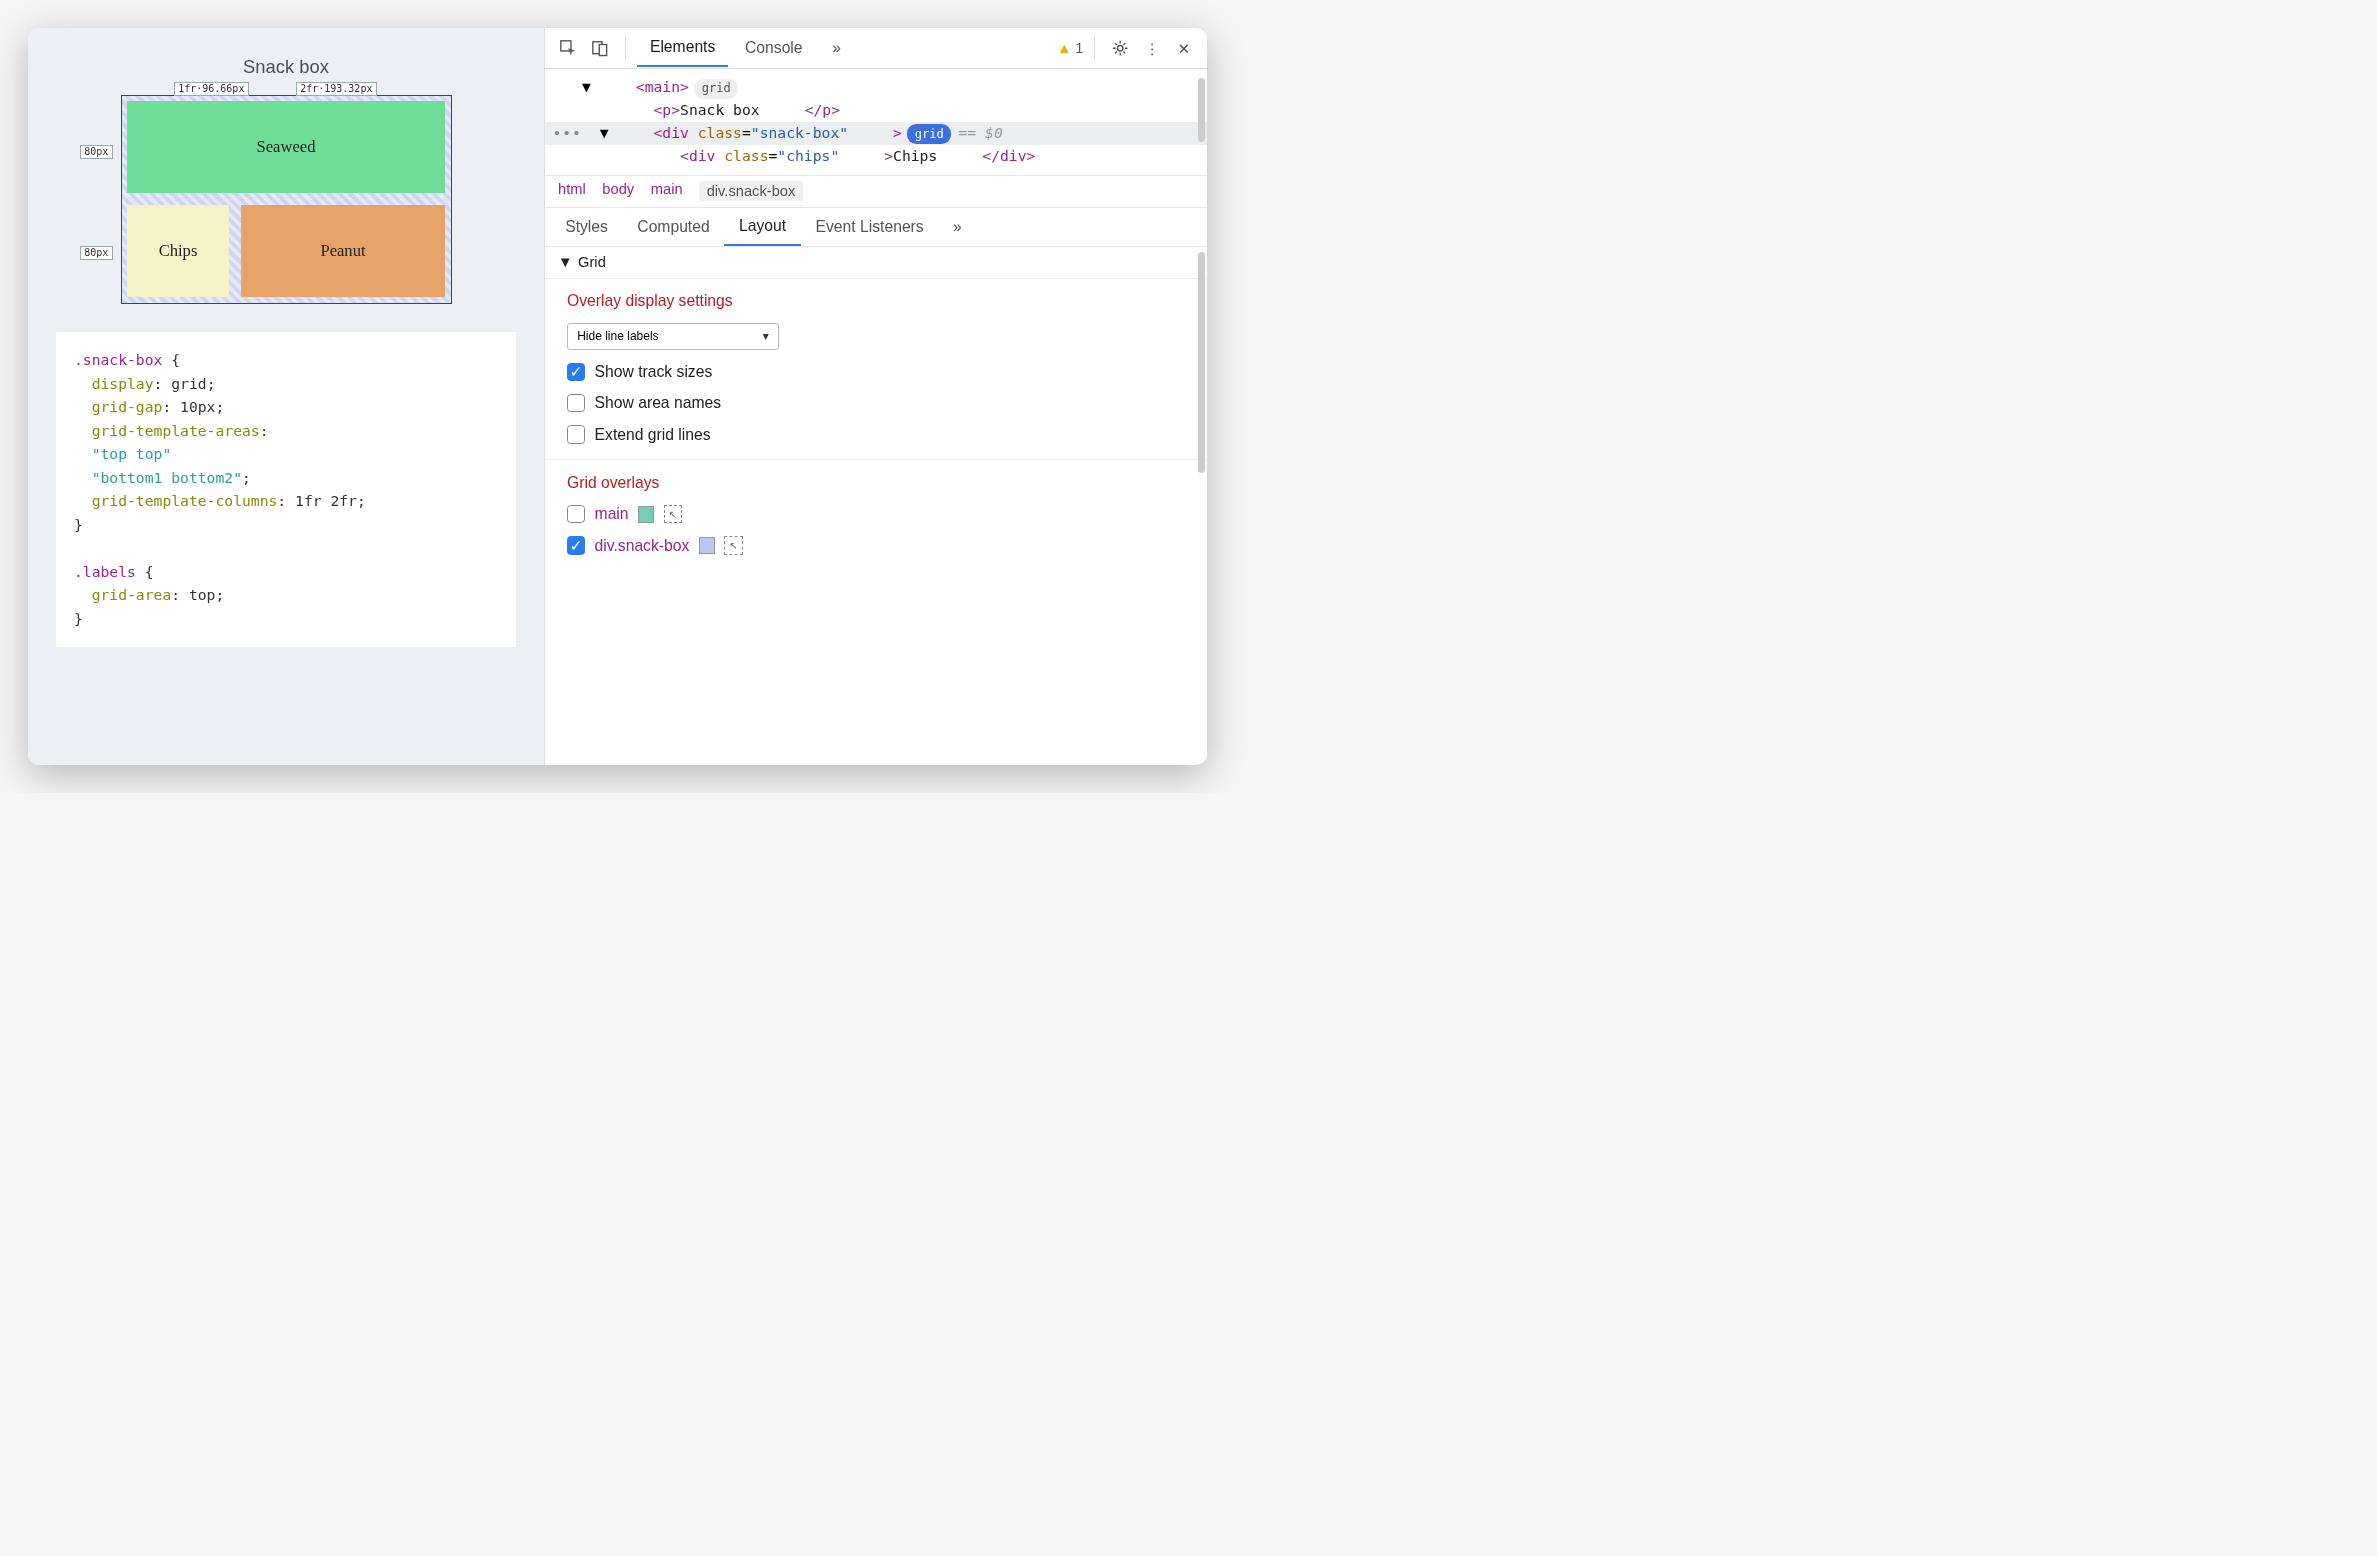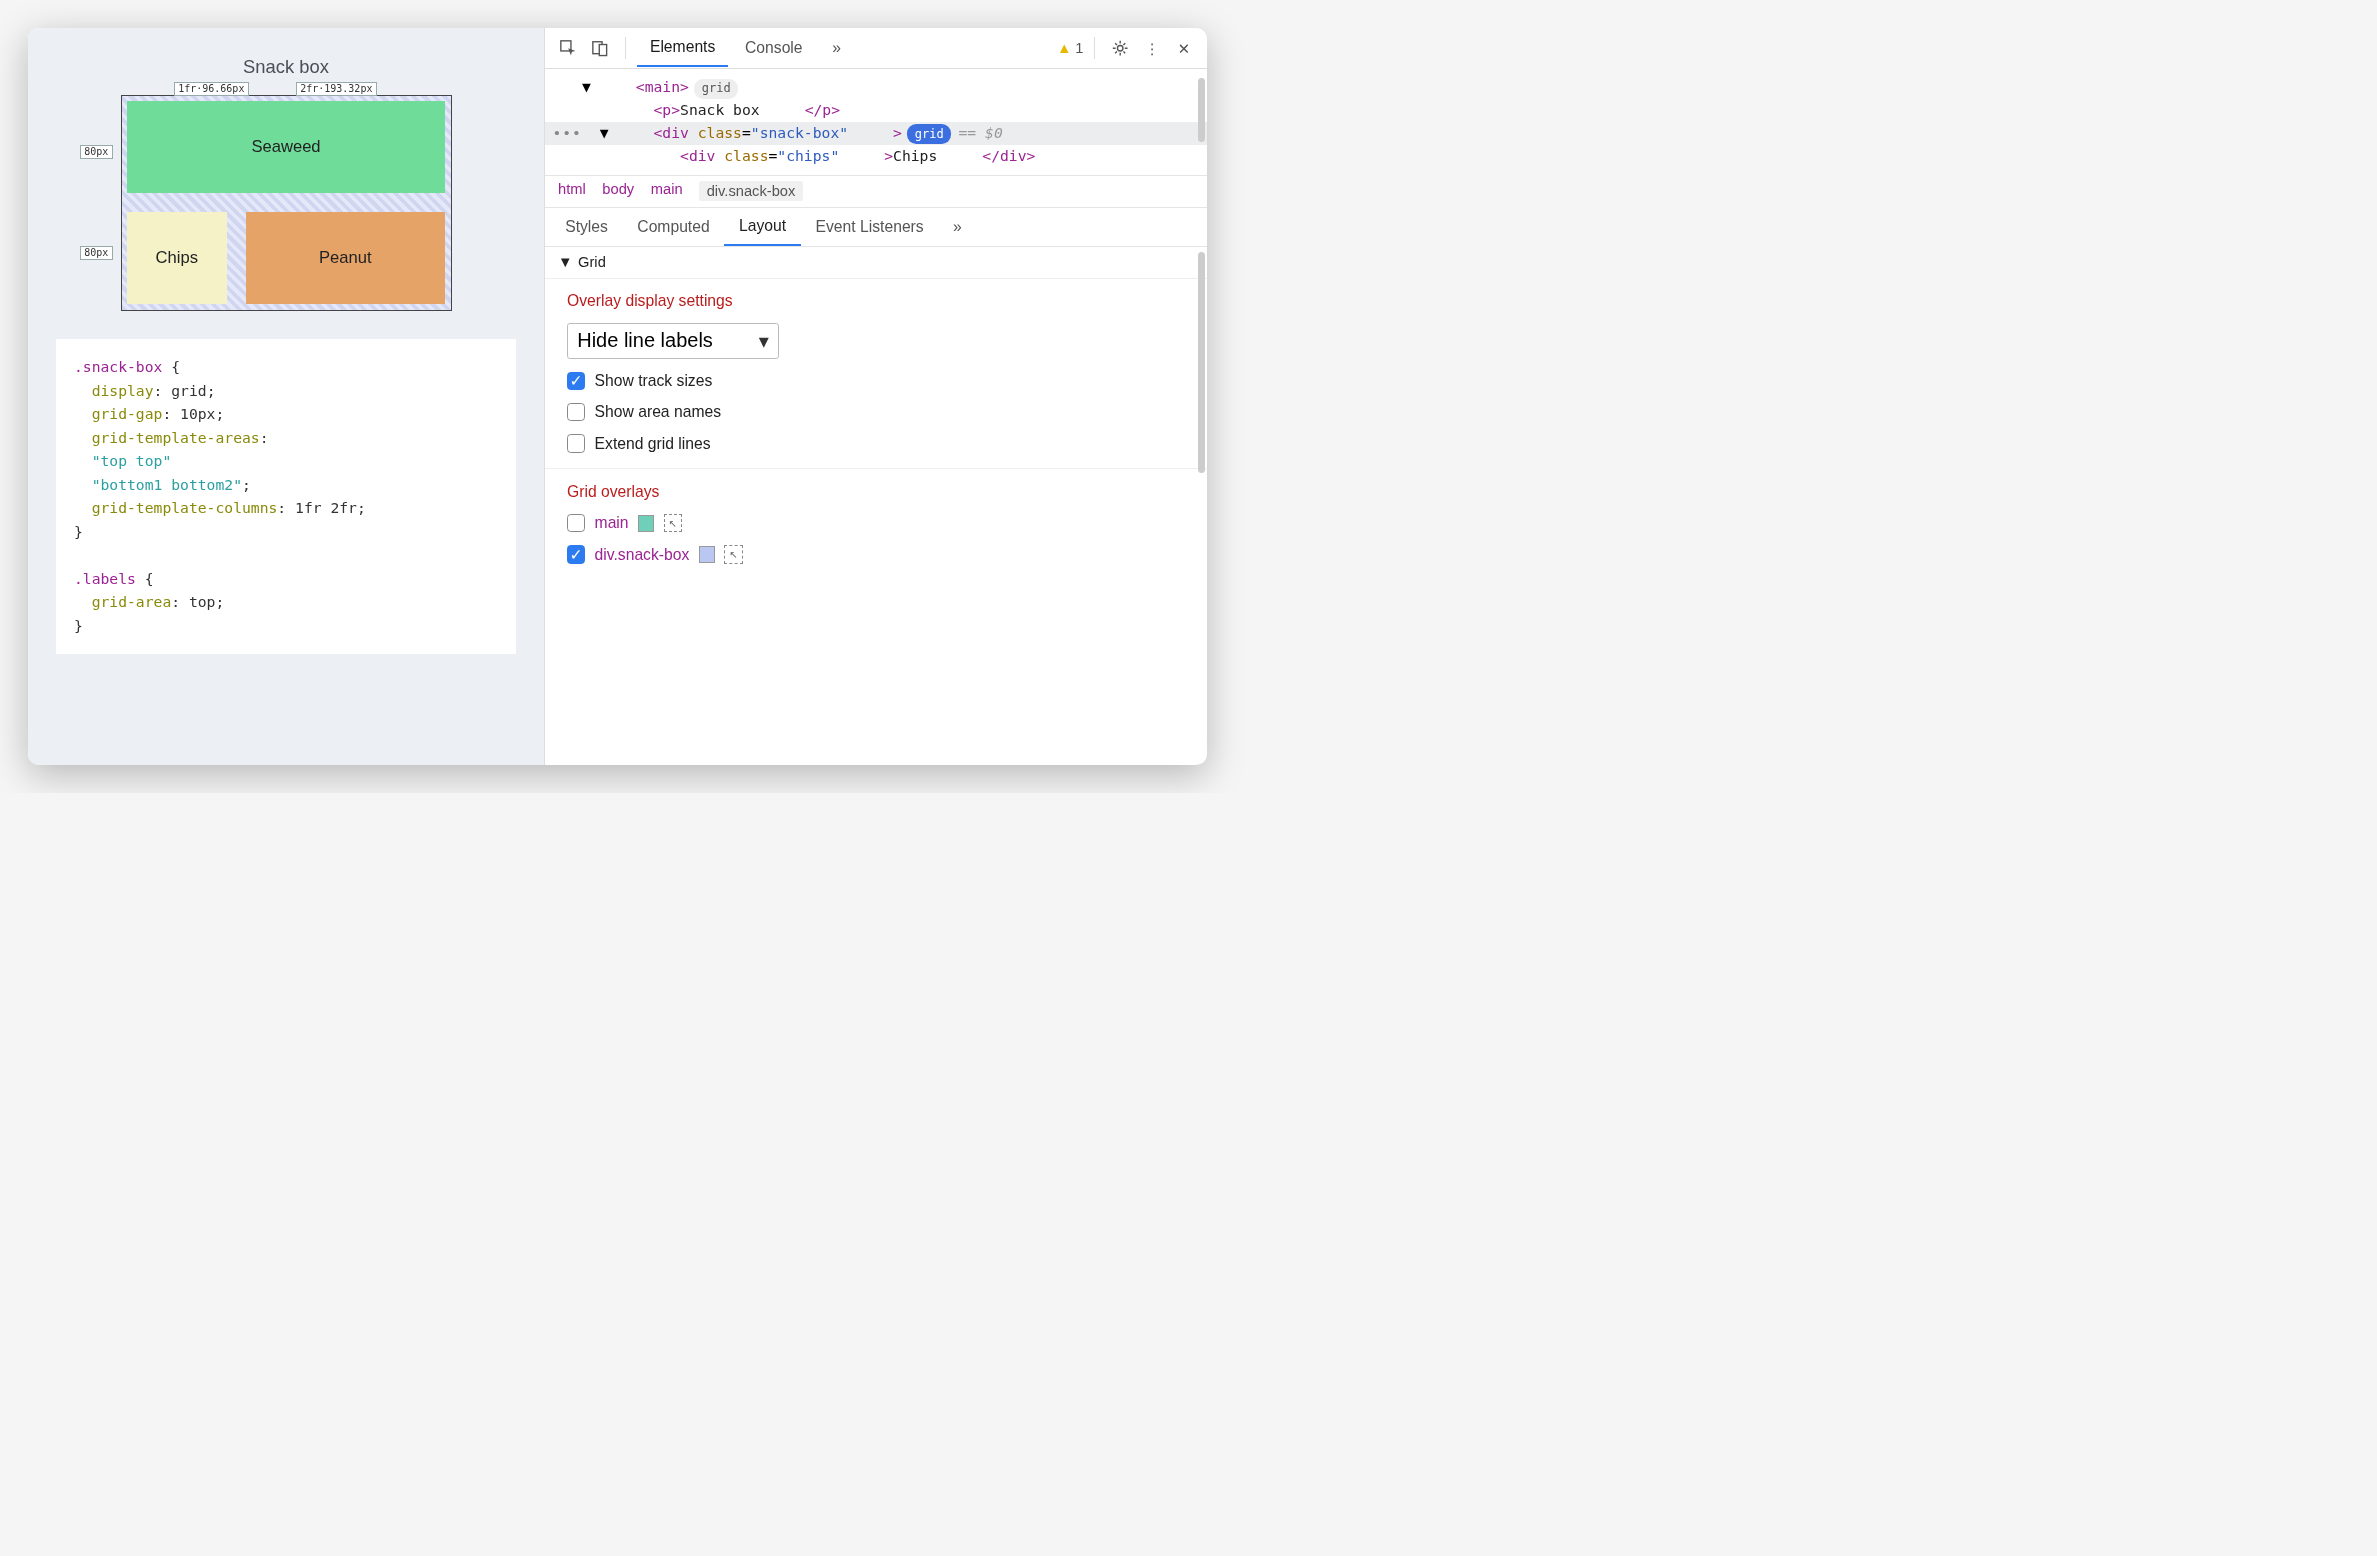--- a/index.html
+++ b/index.html
@@ -46,23 +46,24 @@
 }
 .track-top1 { top: -13px; left: 53px; }
 .track-top2 { top: -13px; left: 175px; }
 .track-left1 { left: -41px; top: 50px; }
 .track-left2 { left: -41px; top: 151px; }
 .snack-box {
   border: 1.8px solid #444;
   display: grid;
   grid-template-columns: 1fr 2fr;
   grid-template-rows: 92px 92px;
-  gap: 19px;
+  gap: 12px;
   padding: 5.5px;
   background: repeating-linear-gradient(45deg, #d0d6f0 0 3.7px, #e4e8f8 3.7px 7.4px);
+  font-family: Liberation Serif, serif;
 }
 .cell {
   display: flex;
   align-items: center;
   justify-content: center;
   font-size: 16.6px;
   color: #222;
 }
 .seaweed { grid-column: 1 / span 2; background: #6fdc9a; }
 .chips { background: #f5f2c8; }
@@ -159,21 +160,21 @@
 }
 .sect-hdr {
   padding: 7.4px 13px; font-size:14.7px; color:#222;
   border-bottom:0.9px solid #eee;
   display:flex; align-items:center; gap:5.5px;
 }
 .sect-inner { padding: 13px 22px; }
 .sub-title { font-size:15.7px; color:#b91c1c; margin-bottom:13px; }
 .select {
   border:0.9px solid #bbb; padding:5.5px 28px 5.5px 9.2px;
-  font-size:20px; background:#fff; position:relative; display:inline-block;
+  font-size:12px; background:#fff; position:relative; display:inline-block;
   border-radius:2.8px; min-width:212px;
 }
 .select::after { content:"▾"; position:absolute; right:9.2px; color:#333; }
 .chk-row { display:flex; align-items:center; gap:9.2px; margin:13px 0; font-size:15.7px; color:#222; }
 .chk {
   width:18.4px; height:18.4px; border:1.4px solid #888; border-radius:3.7px;
   display:flex; align-items:center; justify-content:center; flex-shrink:0;
 }
 .chk.on { background:#2d7bf0; border-color:#2d7bf0; color:#fff; }
 .swatch { width:16.6px; height:16.6px; border:0.9px solid #999; display:inline-block; }

